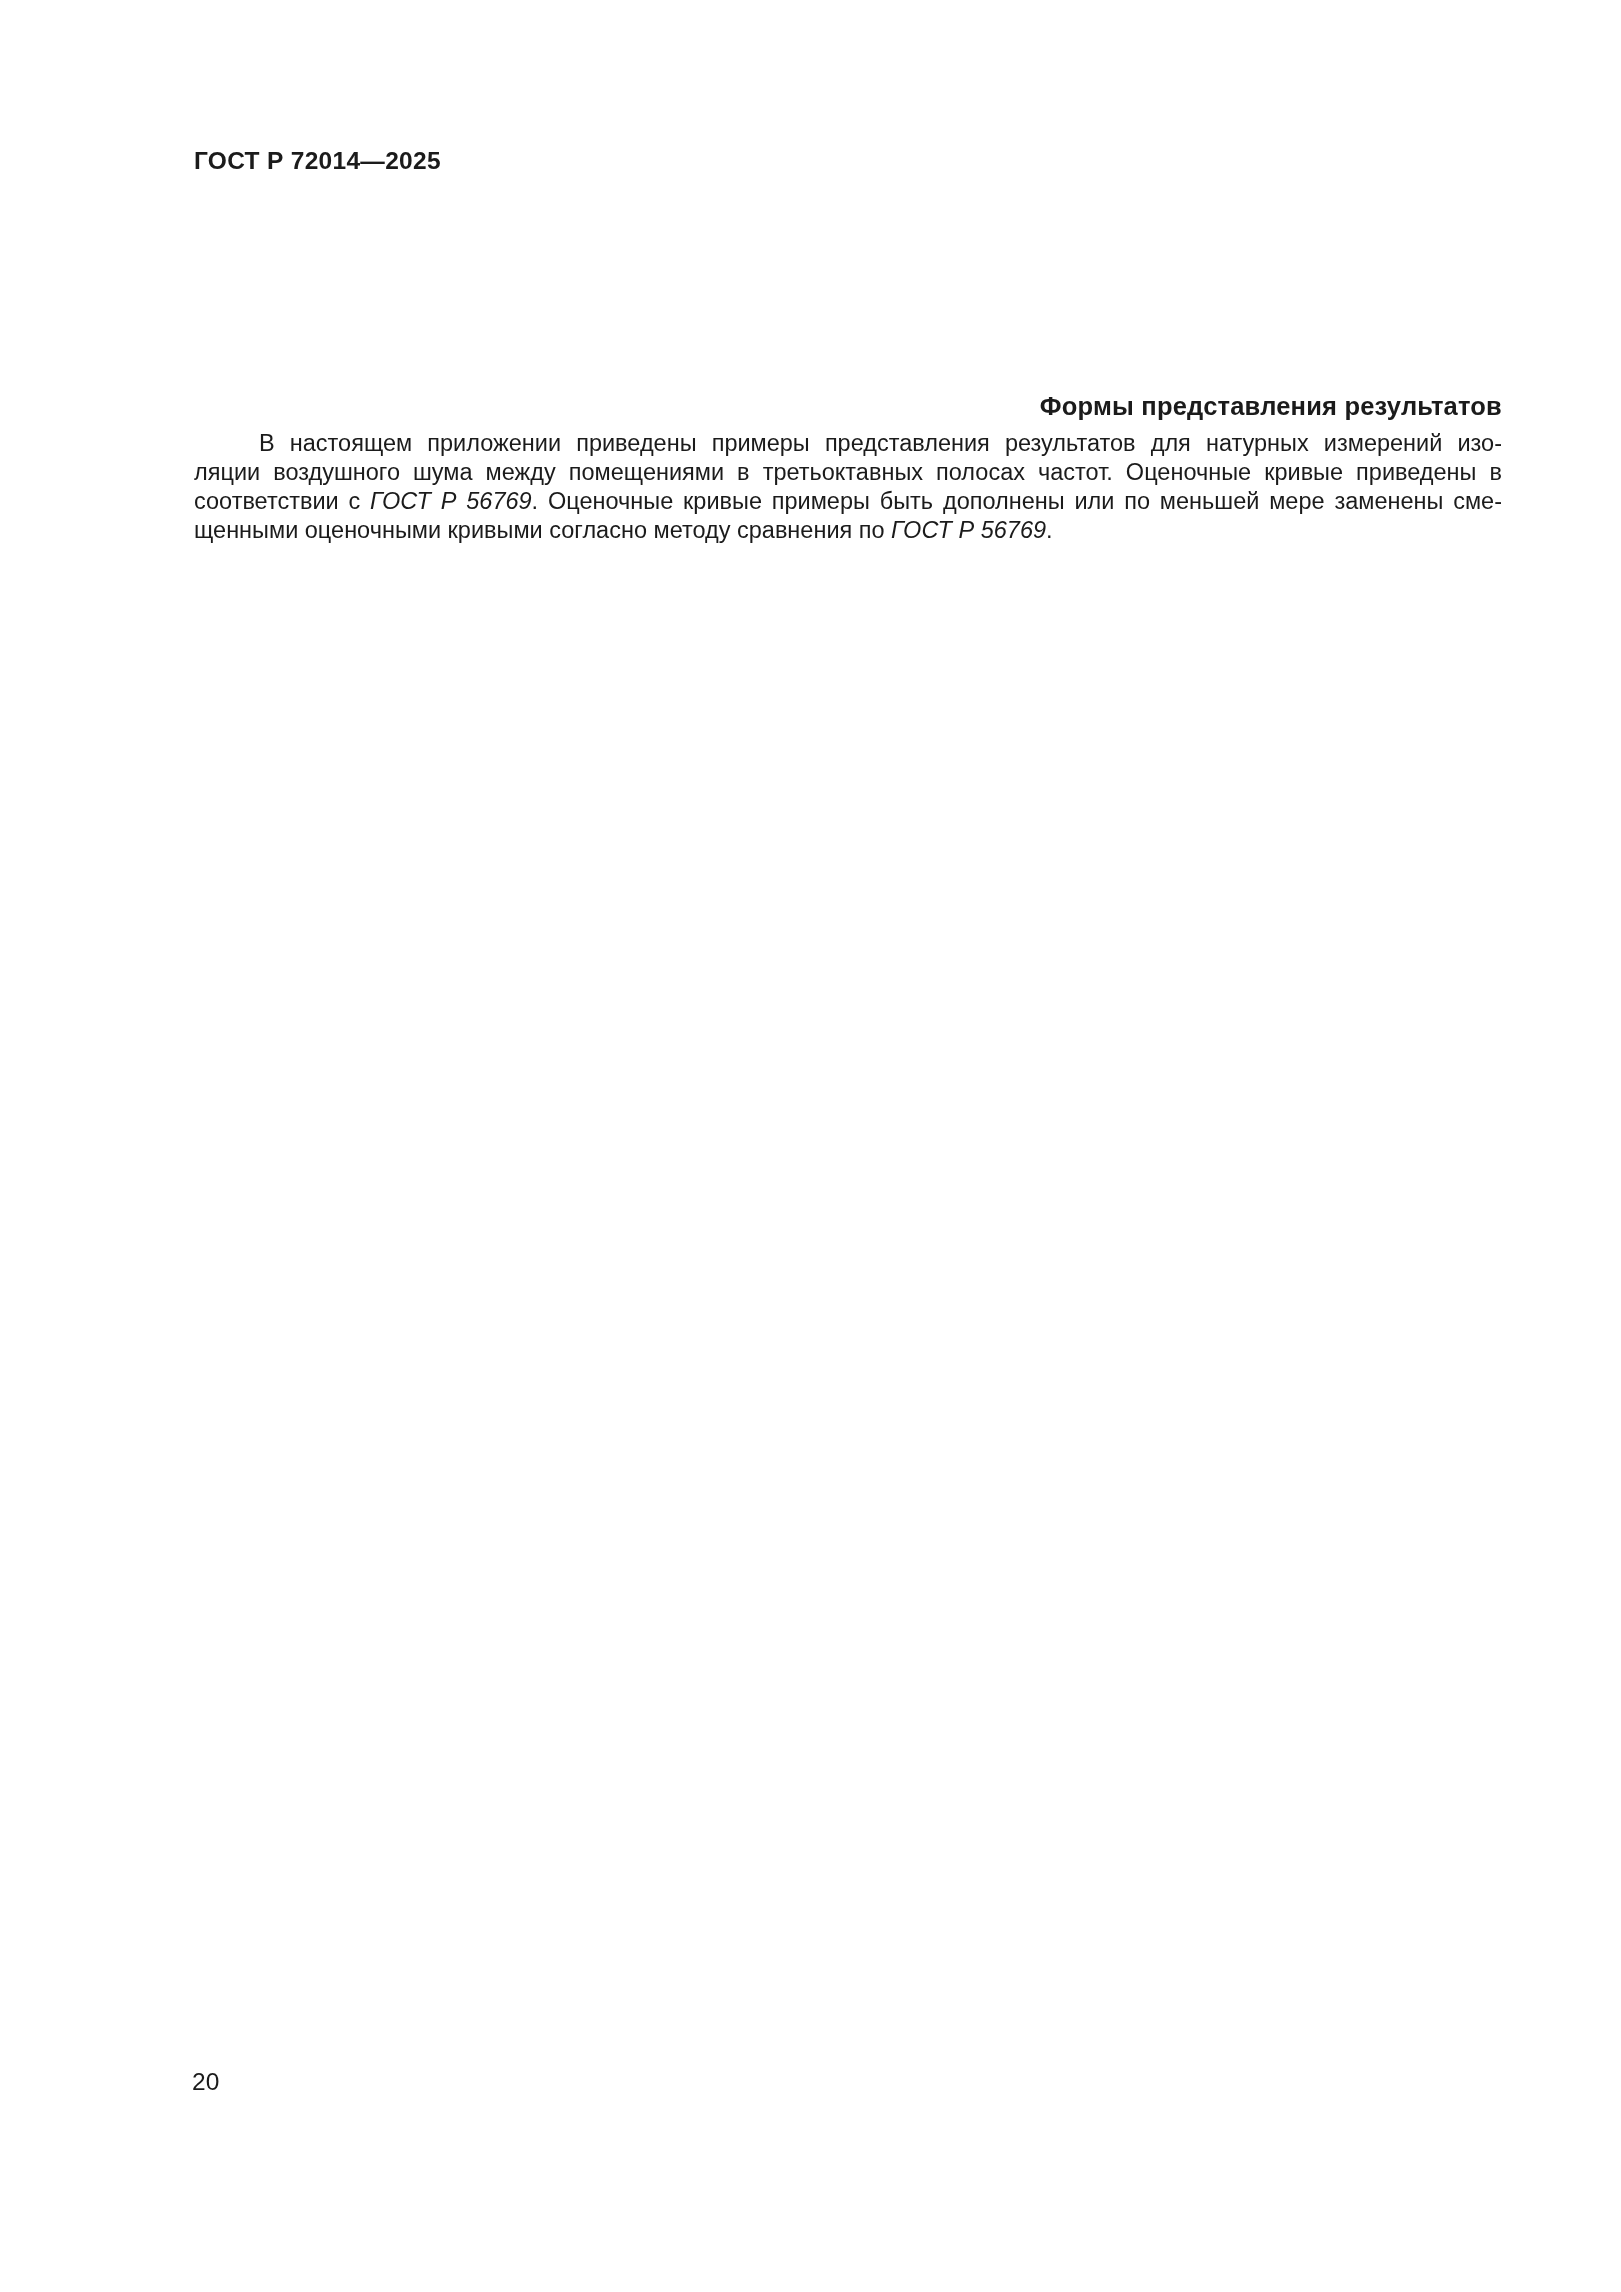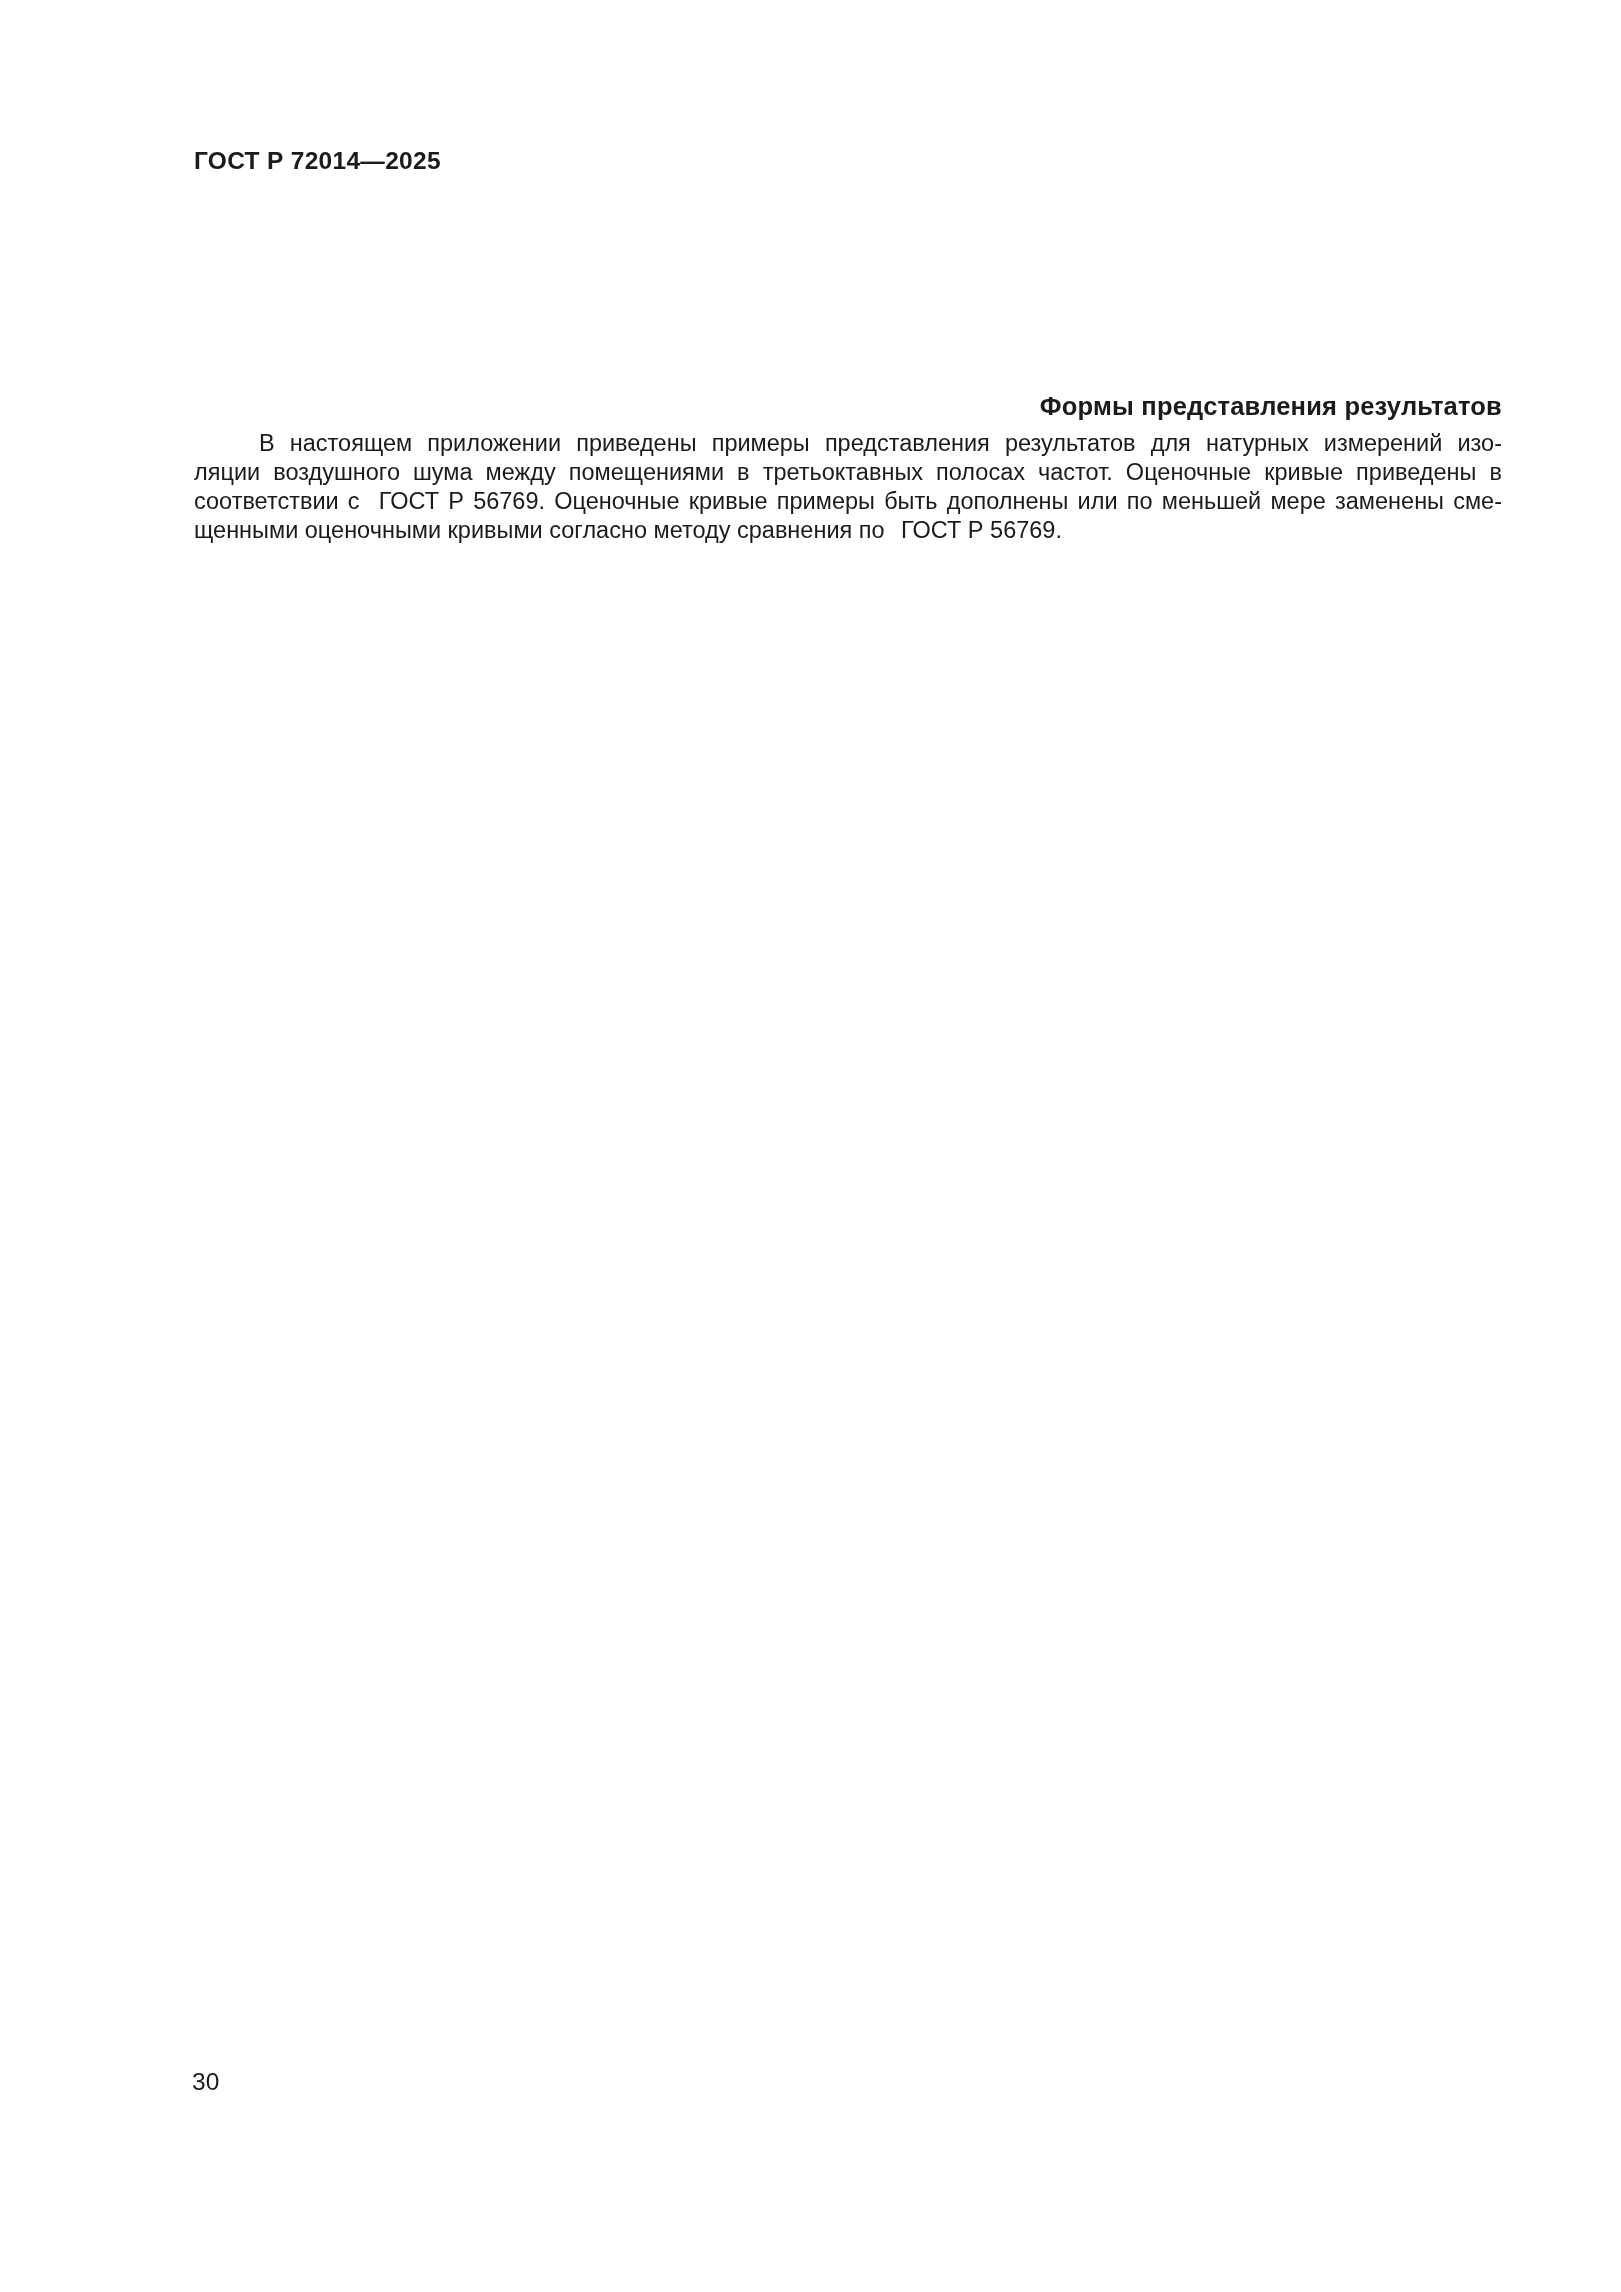--- a/index.html
+++ b/index.html
@@ -58,21 +58,21 @@
     text-align: left;
   }
   .paragraph .line.just {
     text-align: justify;
     text-align-last: justify;
   }
   .paragraph .line.indent {
     padding-left: 65px;
   }
   .paragraph .it {
-    margin-left: 10px;
+    font-style: italic;
   }
   .page-number {
     position: absolute;
     left: 192px;
     top: 2068px;
     font-size: 24.5px;
   }
 </style>
 </head>
 <body>
@@ -84,16 +84,16 @@
 
   <div class="section-title">Формы представления результатов</div>
 
   <div class="paragraph">
       <div class="line indent just"><span>В настоящем приложении приведены примеры представления результатов для натурных измерений изо-</span></div>
       <div class="line just"><span>ляции воздушного шума между помещениями в третьоктавных полосах частот. Оценочные кривые приведены в</span></div>
       <div class="line just"><span>соответствии с </span><span class="it">ГОСТ Р 56769</span><span>. Оценочные кривые примеры быть дополнены или по меньшей мере заменены сме-</span></div>
       <div class="line"><span>щенными оценочными кривыми согласно методу сравнения по </span><span class="it">ГОСТ Р 56769</span><span>.</span></div>
     </div>
 
-  <div class="page-number">30</div>
+  <div class="page-number">20</div>
 
 </div>
 
 
 </body></html>

